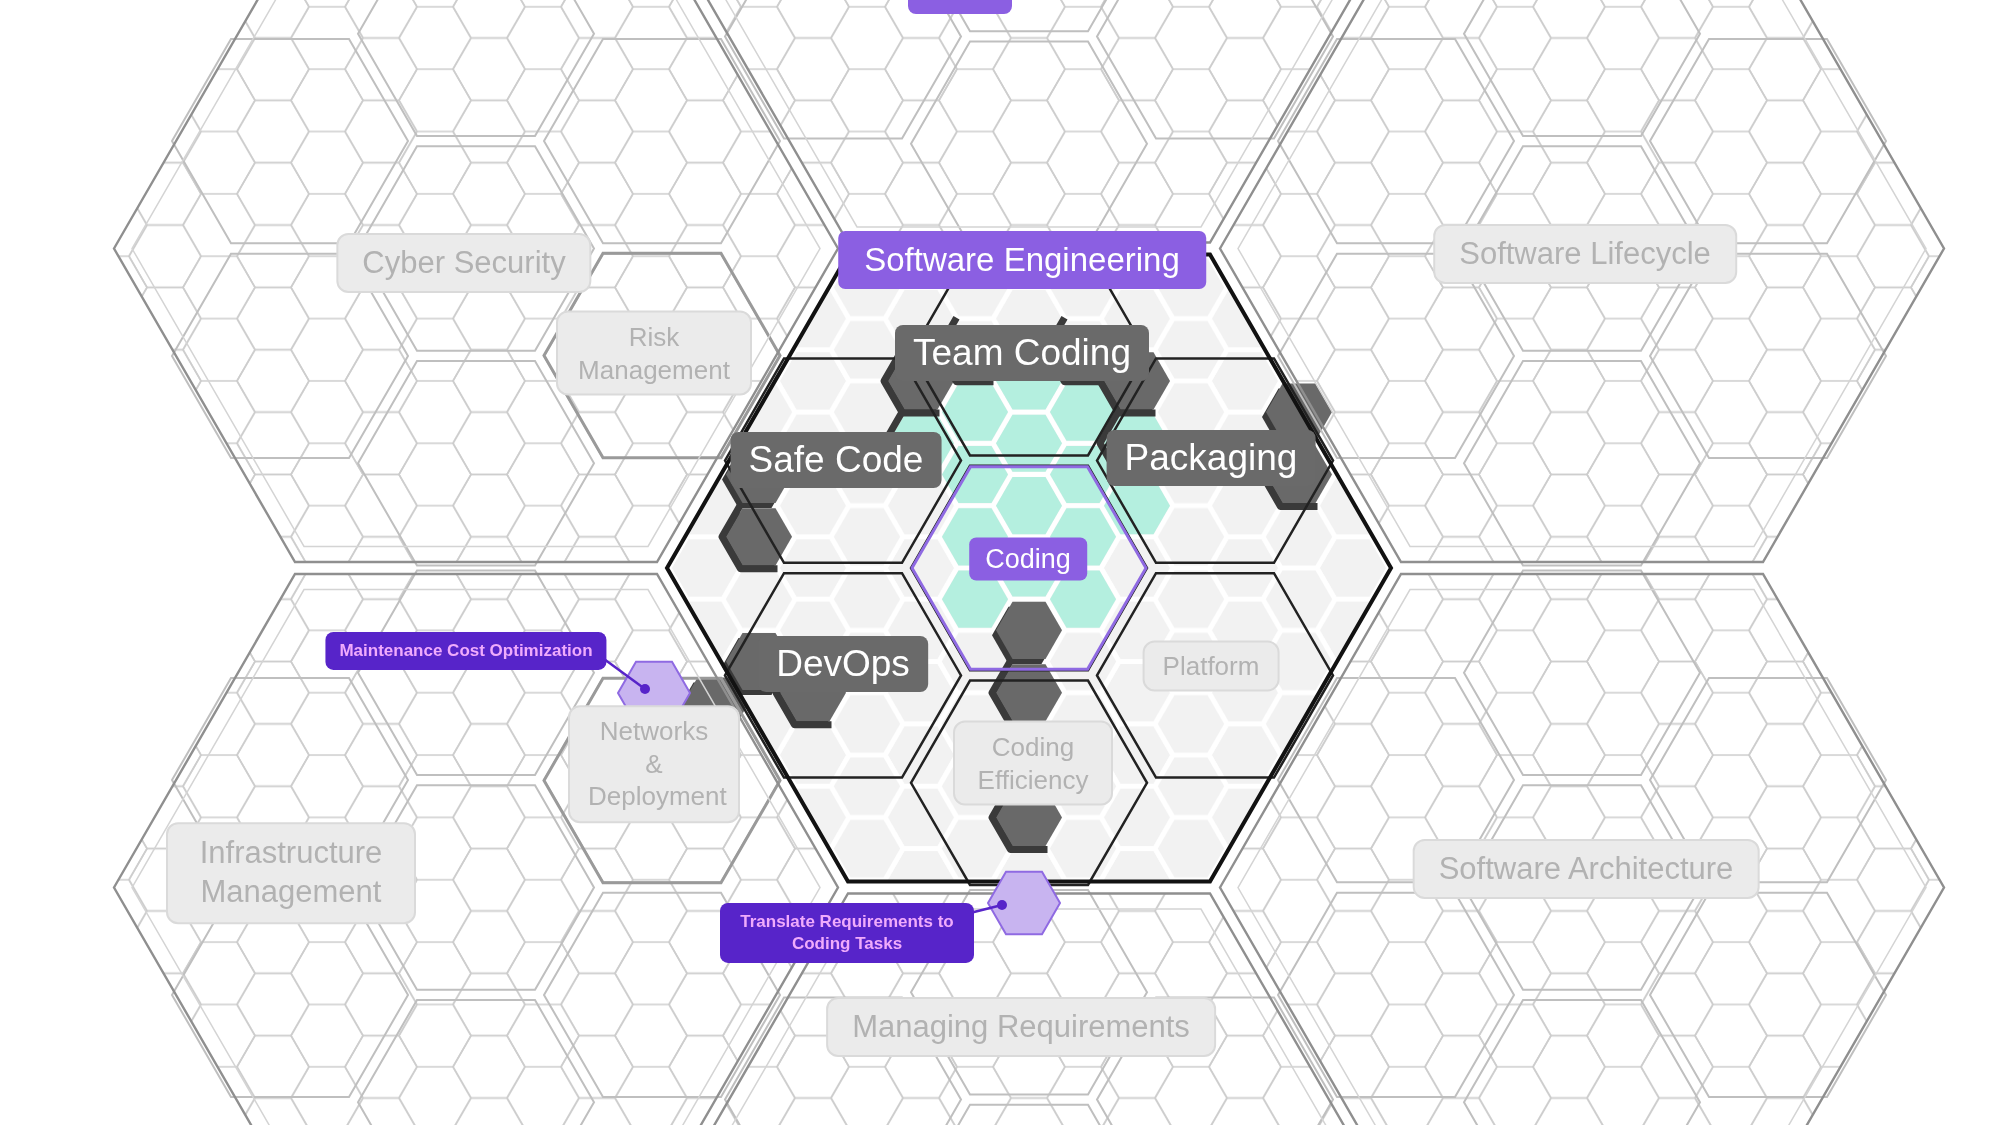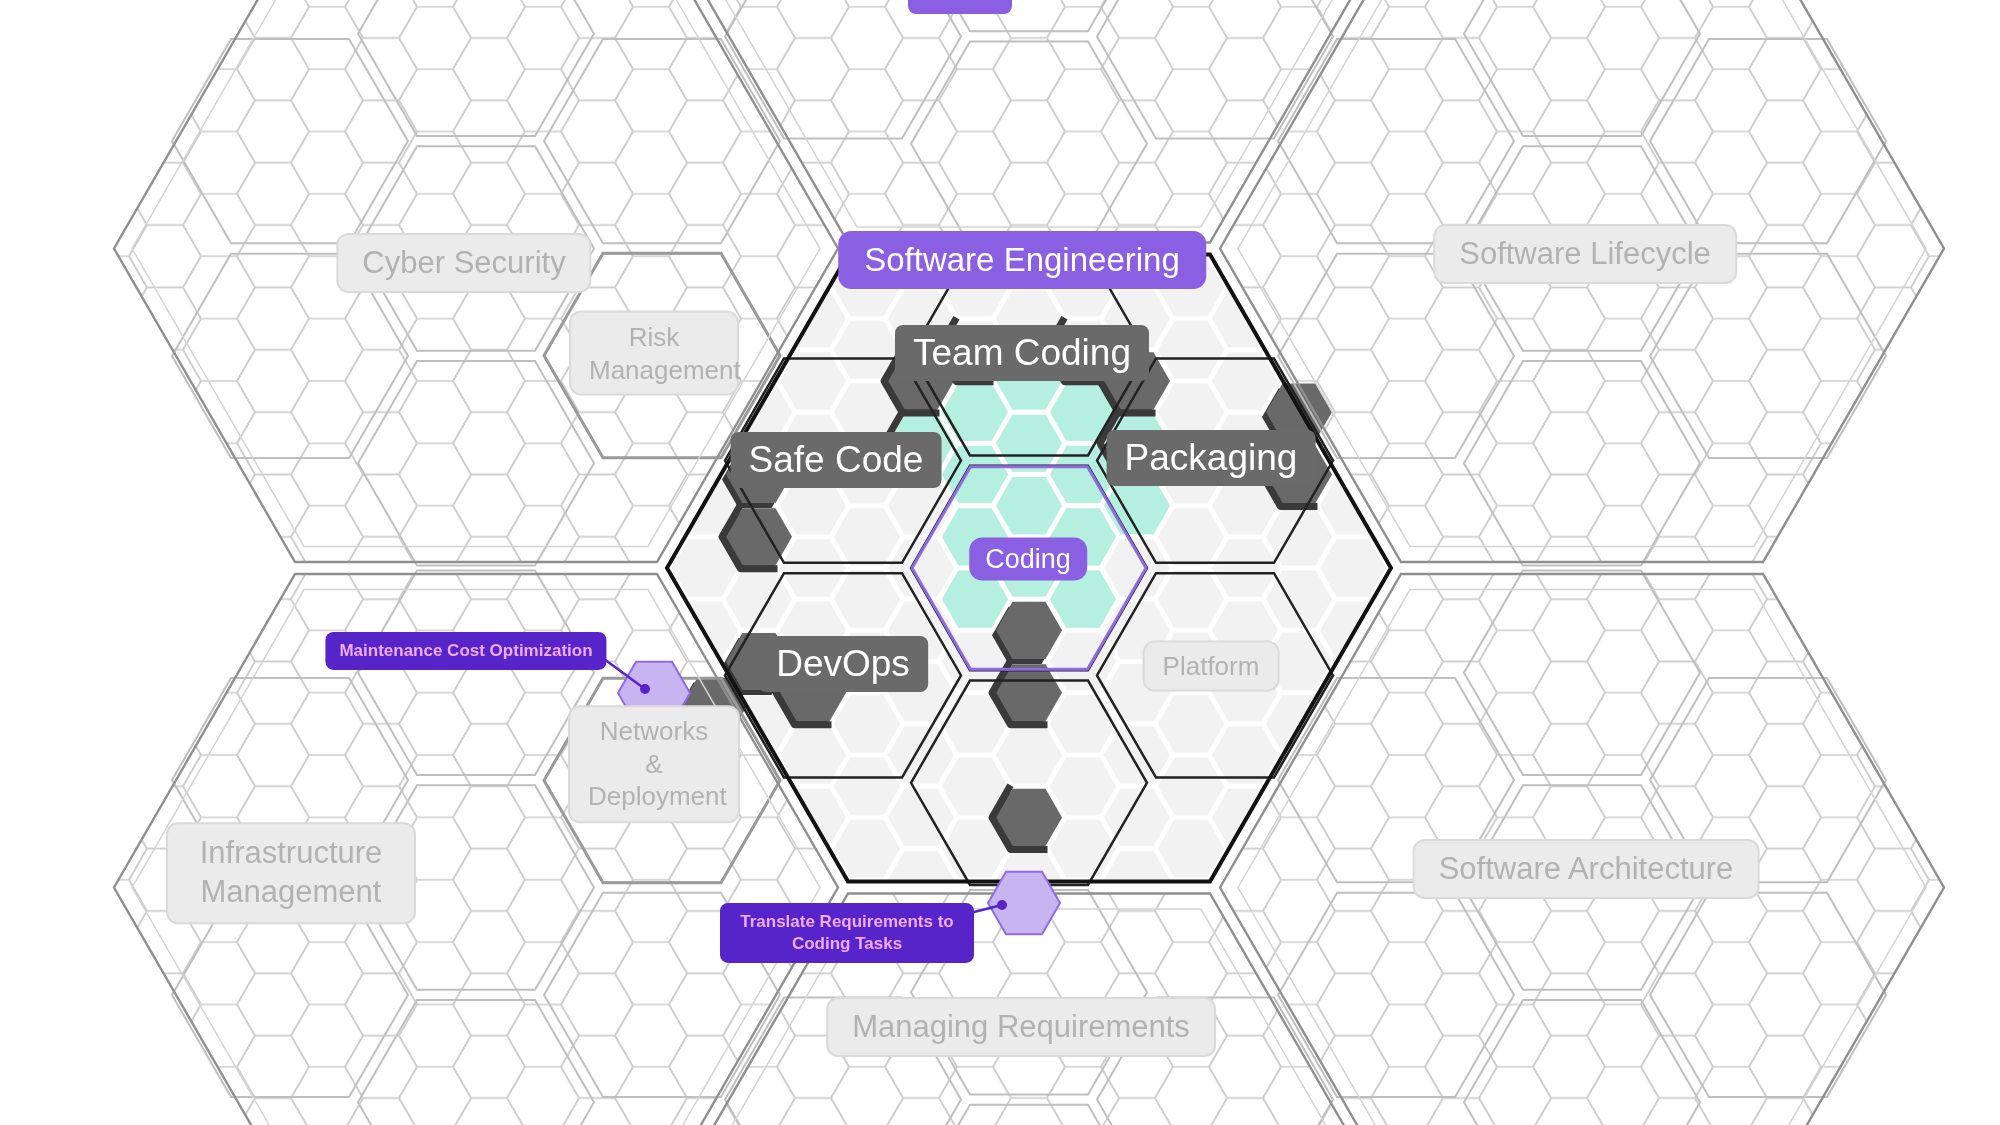--- a/index.html
+++ b/index.html
@@ -6,21 +6,21 @@
   html,body{width:2000px;height:1125px;background:#ffffff;overflow:hidden}
   #stage{position:relative;width:2000px;height:1125px;overflow:hidden;background:#ffffff;
          font-family:"Liberation Sans",sans-serif}
   #hexmap{position:absolute;left:0;top:0;z-index:1}
   .pill{position:absolute;transform:translate(-50%,-50%);text-align:center;z-index:5;user-select:none}
   .light{background:#ebebeb;color:#b2b2b2;border:2px solid #dadada;border-radius:12px}
   .lg{font-size:31px;padding:10px 24px;white-space:nowrap}
   .md{font-size:26px;padding:8px 18px;white-space:nowrap}
   .wrap{white-space:normal;line-height:1.25}
   .dark{background:#6a6a6a;color:#ffffff;border-radius:8px;font-size:37px;padding:7px 18px;white-space:nowrap}
-  .purple{background:#8b5fe2;color:#ffffff;border-radius:13px}
+  .purple{background:#8b5fe2;color:#ffffff;border-radius:7px}
   .purple.lg{font-size:33px;padding:10px 26px}
   .purple.md{font-size:27px;padding:6px 16px}
   .tag{background:#5724c9;color:#f0abfc;border-radius:8px;font-size:17px;font-weight:700;
        padding:8px 14px;line-height:1.3;z-index:6}
   .cropped{position:absolute;background:#8b5fe2;border-radius:8px;z-index:5}
 </style>
 </head>
 <body>
 
 <div id="stage">
@@ -180,18 +180,19 @@
   <div class="pill light lg wrap" style="left:291px;top:873px;width:250px">Infrastructure Management</div>
   <div class="pill light lg" style="left:1586px;top:869px">Software Architecture</div>
   <div class="pill light lg" style="left:1021px;top:1027px">Managing Requirements</div>
 
   <div class="pill dark" style="left:1022px;top:353px">Team Coding</div>
   <div class="pill dark" style="left:836px;top:460px">Safe Code</div>
   <div class="pill dark" style="left:1211px;top:458px">Packaging</div>
   <div class="pill purple md" style="left:1028px;top:559px">Coding</div>
   <div class="pill dark" style="left:843px;top:664px">DevOps</div>
   <div class="pill light md" style="left:1211px;top:666px">Platform</div>
-  <div class="pill light md wrap" style="left:654px;top:353px;width:170px">Risk Management</div>
+  <div class="pill light md wrap" style="left:1033px;top:763px;width:160px">Coding Efficiency</div>
+  <div class="pill light md wrap" style="left:654px;top:353px;width:196px">Risk Management</div>
   <div class="pill light md wrap" style="left:654px;top:764px;width:172px">Networks &amp; Deployment</div>
 
   <div class="pill tag" style="left:466px;top:651px;white-space:nowrap">Maintenance Cost Optimization</div>
   <div class="pill tag wrap" style="left:847px;top:933px;width:254px">Translate Requirements to Coding Tasks</div>
 </div>
 
 </body></html>

